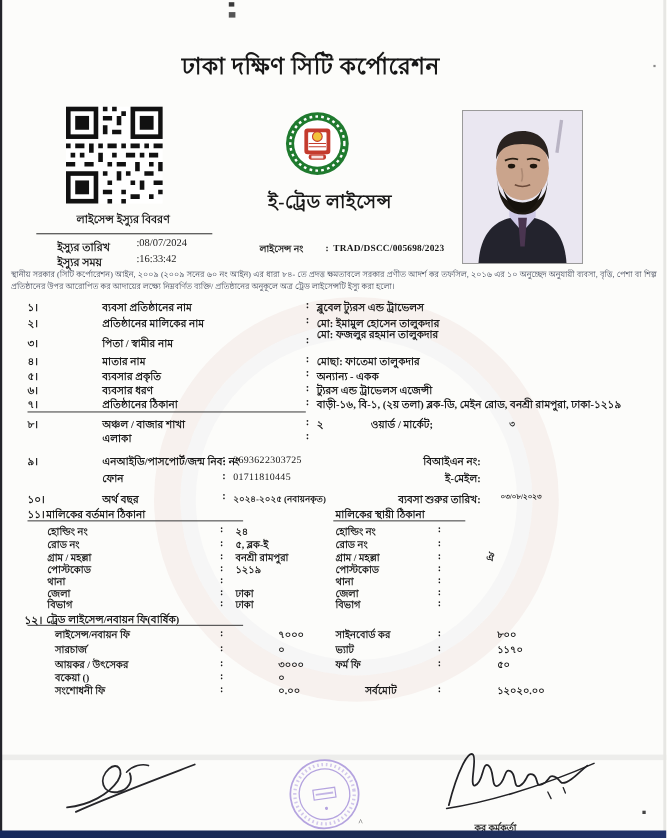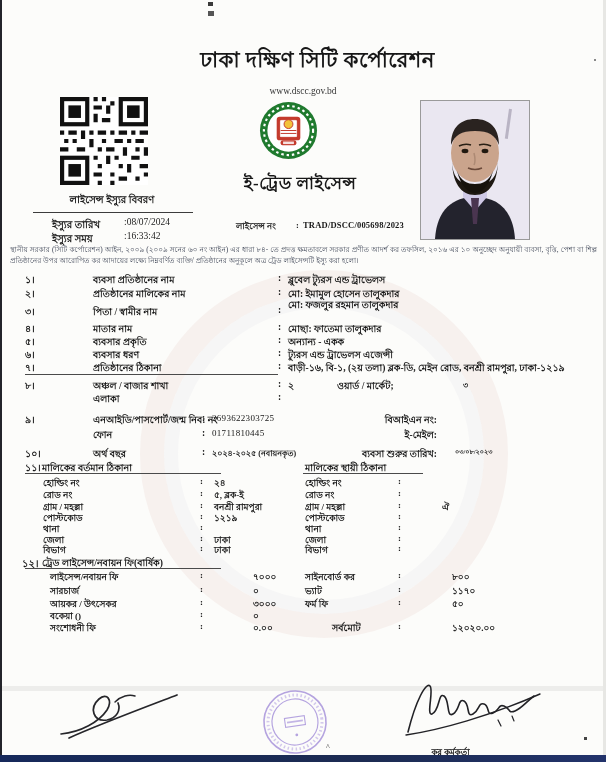--- a/index.html
+++ b/index.html
@@ -8,21 +8,21 @@
   .abs{position:absolute;}
   
   .edge-left{position:absolute;left:0;top:0;width:2px;height:762px;background:#23242a;}
   .edge-right{position:absolute;right:0;top:0;width:3px;height:762px;background:#e7e7e4;}
   .bottom-bar{position:absolute;left:0;bottom:0;width:606px;height:7px;background:linear-gradient(90deg,#16295b,#1c2b52 60%,#22336b);}
   .scan-band{position:absolute;left:0;top:686px;width:606px;height:5px;background:#ededeb;}
   .speck{position:absolute;background:#3a3a3a;}
   .watermark{position:absolute;left:140px;top:270px;width:320px;height:320px;border-radius:50%;
              border:24px solid rgba(210,150,140,0.10);box-shadow:inset 0 0 0 14px rgba(170,170,200,0.07);}
   
-  .title{position:absolute;left:0;top:44px;width:565px;text-align:center;font-size:21px;font-weight:bold;letter-spacing:.5px;padding-left:35px;}
+  .title{position:absolute;left:0;top:44px;width:565px;text-align:center;font-size:21px;font-weight:bold;letter-spacing:.5px;}
   .website{position:absolute;left:0;top:86px;width:606px;text-align:center;font-size:9.5px;color:#333;}
   
   .qr{position:absolute;left:60px;top:96px;width:88px;height:90px;}
   .issue-caption{position:absolute;left:28px;top:192px;width:168px;text-align:center;font-size:10px;font-weight:bold;}
   .issue-line{position:absolute;left:33px;top:212px;width:160px;height:1px;background:#3c3c3c;}
   .iss-row{position:absolute;left:0;width:250px;font-size:10px;font-weight:bold;}
   .iss-row .lab{position:absolute;left:52px;}
   .iss-row .val{position:absolute;left:124px;font-weight:normal;font-size:9.5px;color:#222;}
   
   .logo{position:absolute;left:259px;top:101px;width:59px;height:59px;}
@@ -84,21 +84,20 @@
 <div class="page">
 
   <div class="watermark"></div>
 
   <div class="speck" style="left:208px;top:2px;width:5px;height:4px;"></div>
   <div class="speck" style="left:208px;top:11px;width:6px;height:5px;background:#555;"></div>
   <div class="speck" style="left:594px;top:59px;width:2px;height:2px;background:#888;"></div>
   <div class="speck" style="left:584px;top:737px;width:3px;height:3px;background:#444;"></div>
 
   <div class="title">ঢাকা দক্ষিণ সিটি কর্পোরেশন</div>
-  <div class="website">www.dscc.gov.bd</div>
 
   <div class="qr">
     <svg width="88" height="90" viewBox="0 0 84 84" xmlns="http://www.w3.org/2000/svg">
       <rect width="84" height="84" fill="#ffffff"></rect>
       <g fill="#111111">
         <rect x="0" y="0" width="28" height="28"></rect>
           <rect x="56" y="0" width="28" height="28"></rect>
           <rect x="0" y="56" width="28" height="28"></rect>
       </g>
       <g fill="#ffffff">

